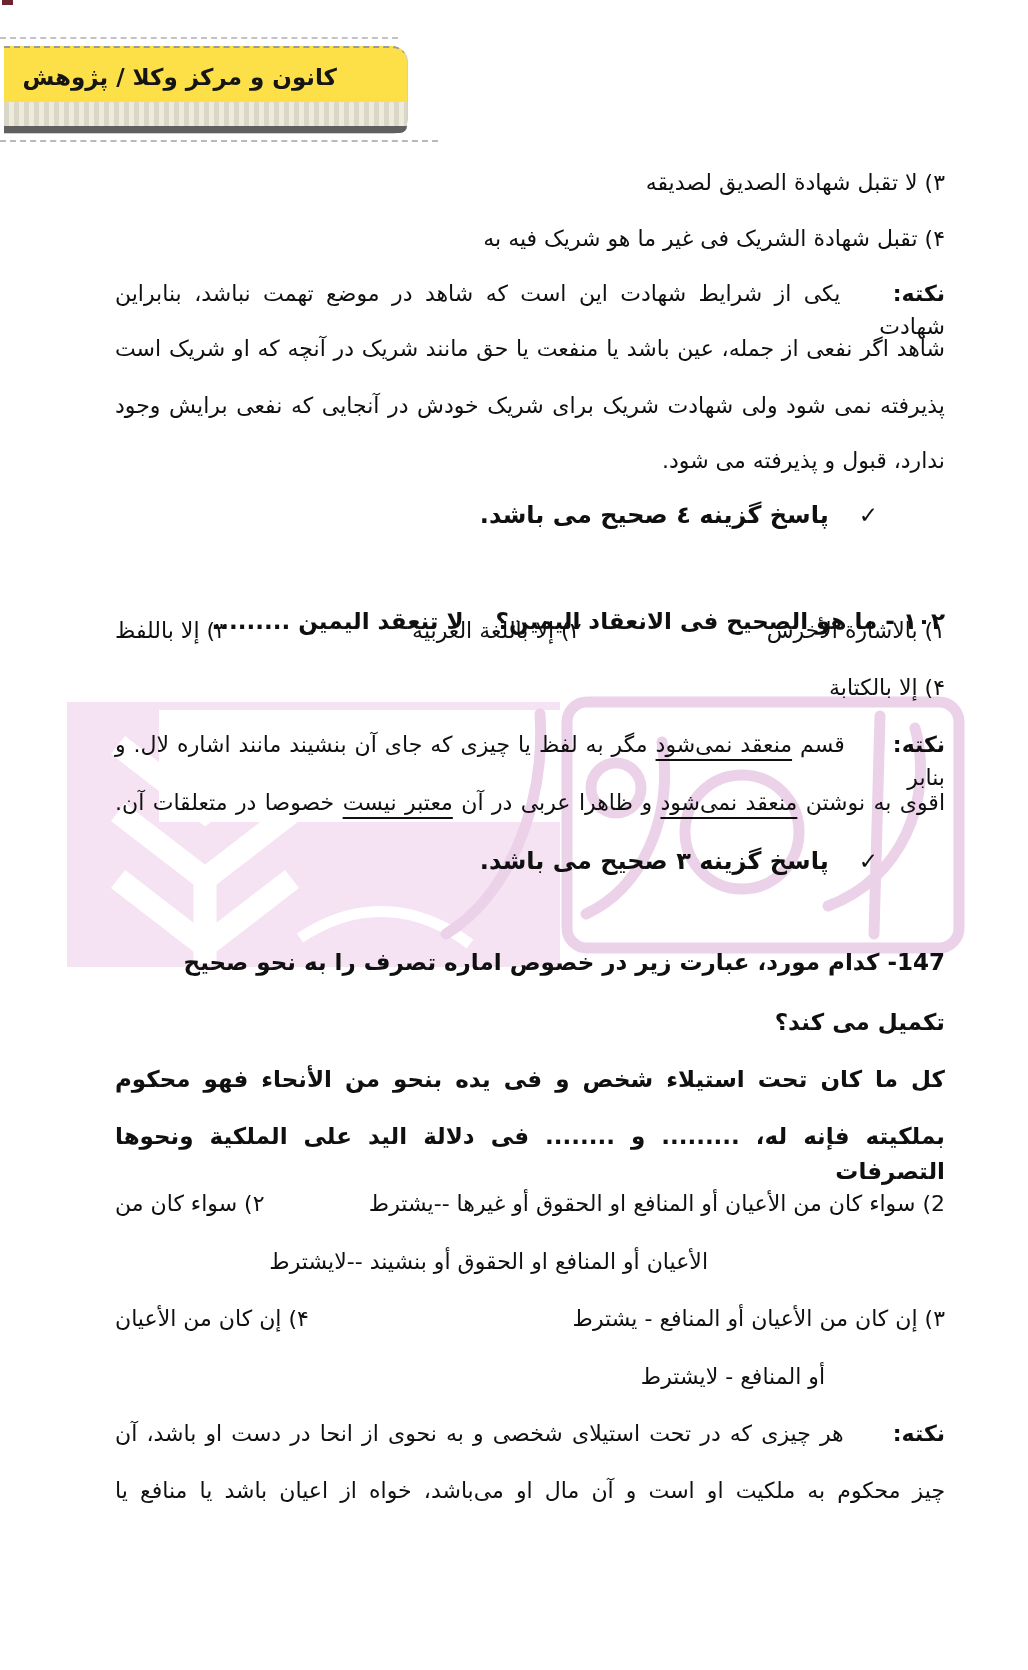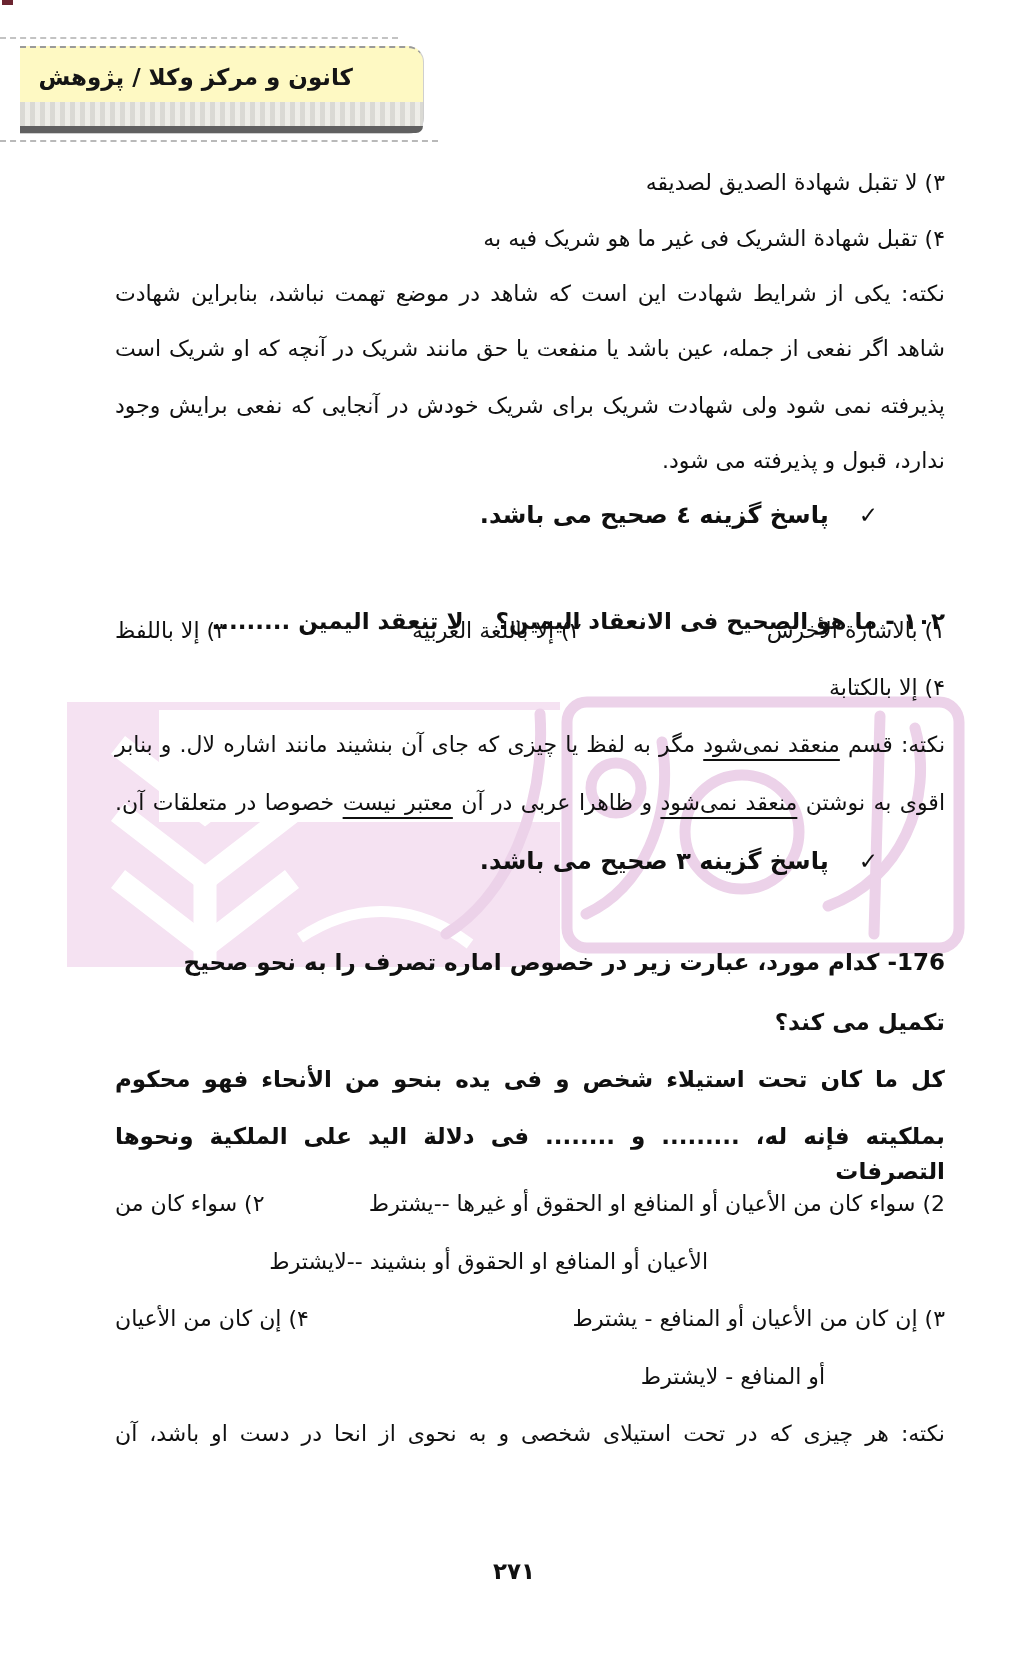--- a/index.html
+++ b/index.html
@@ -8,22 +8,22 @@
     background:#ffffff; overflow:hidden;
     font-family:"DejaVu Sans", sans-serif; color:#101010; direction:rtl;
   }
   .scan-mark { position:absolute; left:2px; top:0; width:11px; height:5px; background:#6b2430; }
 
   
   .dash-line { position:absolute; border-top:2px dashed #c3c3c3; height:0; }
   .dl1 { top:37px; left:0; width:398px; }
   .dl2 { top:140px; left:0; width:438px; border-top-color:#b9b9b9; }
   .header-box {
-    position:absolute; left:20px; top:46px; width:404px; height:88px;
-    background:#fef9c3; border:1px solid #cfcfcf; border-left:none;
+    position:absolute; left:4px; top:46px; width:404px; height:88px;
+    background:#fde047; border:1px solid #cfcfcf; border-left:none;
     border-top:2px dashed #9a9a9a; border-radius:0 16px 16px 0;
     box-sizing:border-box;
   }
   .header-shade {
     position:absolute; left:0; bottom:7px; width:100%; height:24px;
     background-image:repeating-linear-gradient(90deg,#d6d6d6 0 5px,#ececec 5px 10px);
     opacity:.9;
   }
   .header-underline {
     position:absolute; left:0; bottom:0; width:100%; height:7px;
@@ -40,21 +40,21 @@
   .wm-svg   { position:absolute; left:0; top:690px; width:1028px; height:300px; }
 
   
   .line {
     position:absolute; right:83px; left:115px; z-index:2;
     font-size:22px; line-height:1.5; text-align:right; direction:rtl;
   }
   .nw   { white-space:nowrap; }
   .just { text-align:justify; text-align-last:justify; }
   .bold { font-weight:bold; font-size:23px;margin-top:48px; }
-  .blabel { font-weight:normal; }
+  .blabel { font-weight:bold;margin-left:40px; }
   .ul { text-decoration:underline; text-underline-offset:7px; text-decoration-thickness:2px; }
   .ans { right:150px; left:auto; font-weight:bold; font-size:24px; white-space:nowrap;margin-left:8px; }
   .ans .check { font-weight:normal; font-size:23px; }
   .ans .txt { margin-right:30px; }
   .row { display:flex; justify-content:space-between; }
   .cont2 { right:320px; left:auto; white-space:nowrap; }
   .cont4 { right:203px; left:auto; white-space:nowrap; }
   .pagenum { position:absolute; top:1558px; left:0; right:0; text-align:center;
              font-weight:bold; font-size:23px; z-index:2; }
 </style>
@@ -116,33 +116,33 @@
   </div>
   <div class="line nw" style="top:671px">۴) إلا بالکتابة</div>
 
   <div class="line just" style="top:728px"><span class="blabel">نکته:</span><span> قسم </span><span class="ul">منعقد نمی‌شود</span><span> مگر به لفظ یا چیزی که جای آن بنشیند مانند اشاره لال. و بنابر</span></div>
   <div class="line just" style="top:786px"><span>اقوی به نوشتن </span><span class="ul">منعقد نمی‌شود</span><span> و ظاهرا عربی در آن </span><span class="ul">معتبر نیست</span><span> خصوصا در متعلقات آن.</span></div>
 
   <div class="line ans" style="top:843px">
     <span class="check">✓</span><span class="txt">پاسخ گزینه ۳ صحیح می باشد.</span>
   </div>
 
-  <div class="line bold nw" style="top:897px">176- کدام مورد، عبارت زیر در خصوص اماره تصرف را به نحو صحیح</div>
+  <div class="line bold nw" style="top:897px">147- کدام مورد، عبارت زیر در خصوص اماره تصرف را به نحو صحیح</div>
   <div class="line bold nw" style="top:957px">تکمیل می کند؟</div>
   <div class="line bold just" style="top:1014px">کل ما کان تحت استیلاء شخص و فی یده بنحو من الأنحاء فهو محکوم</div>
   <div class="line bold just" style="top:1071px">بملکیته فإنه له، ......... و ........ فی دلالة الید علی الملکیة ونحوها التصرفات</div>
 
   <div class="line row" style="top:1187px">
     <span>2) سواء کان من الأعیان أو المنافع او الحقوق أو غیرها --یشترط</span>
     <span>۲) سواء کان من</span>
   </div>
   <div class="line cont2" style="top:1245px">الأعیان أو المنافع او الحقوق أو بنشیند --لایشترط</div>
   <div class="line row" style="top:1302px">
     <span>۳) إن کان من الأعیان أو المنافع - یشترط</span>
     <span>۴) إن کان من الأعیان</span>
   </div>
   <div class="line cont4" style="top:1360px">أو المنافع - لایشترط</div>
 
   <div class="line just" style="top:1417px"><span class="blabel">نکته:</span><span> هر چیزی که در تحت استیلای شخصی و به نحوی از انحا در دست او باشد، آن</span></div>
+  <div class="line just" style="top:1474px">چیز محکوم به ملکیت او است و آن مال او می‌باشد، خواه از اعیان باشد یا منافع یا</div>
 
-  <div class="pagenum">۲۷۱</div>
 
 </div>
 
 </body></html>

